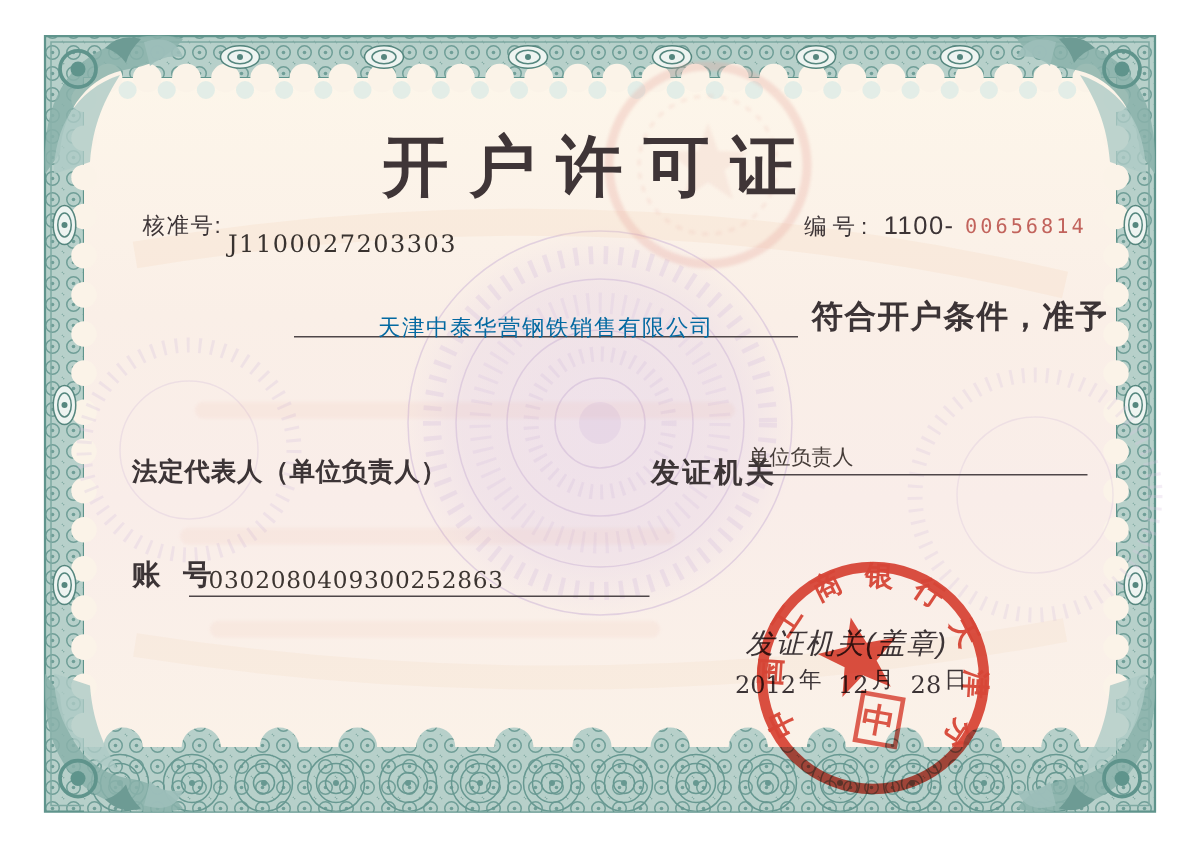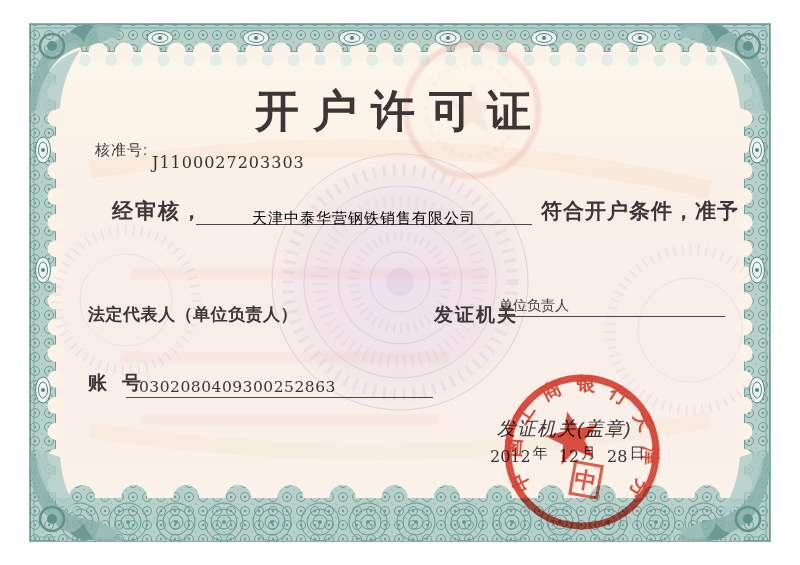--- a/index.html
+++ b/index.html
@@ -17,21 +17,21 @@
   .approval-value{left:152px;top:153px;font-size:16px;font-family:"DejaVu Serif",serif;letter-spacing:1px;color:#38322f;}
 
   .serial-row{left:536px;top:141px;display:flex;align-items:baseline;gap:7px;}
   .serial-label{font-size:15px;letter-spacing:4px;}
   .serial-prefix{font-size:17px;letter-spacing:1px;}
   .serial-value{font-size:13.5px;font-family:"DejaVu Sans Mono",monospace;color:#c2635c;letter-spacing:2px;position:relative;top:-1px;}
 
   .body-prefix{left:112px;top:197px;font-size:21px;font-weight:700;letter-spacing:2px;}
   .company-line{left:196px;top:190px;width:336px;height:34px;display:flex;align-items:flex-end;justify-content:center;
                 border-bottom:1.5px solid #4e4648;}
-  .company-line span{font-size:15px;font-family:"DejaVu Serif",serif;letter-spacing:1px;margin-bottom:-4px;color:#000000;}
+  .company-line span{font-size:15px;font-family:"DejaVu Serif",serif;letter-spacing:1px;margin-bottom:-4px;color:#0369a1;}
   .body-suffix{left:541px;top:197px;font-size:21px;font-weight:700;letter-spacing:1px;}
   .body-line2{left:82px;top:241px;font-size:22px;font-weight:700;letter-spacing:2px;}
 
   .legal-label{left:88px;top:303px;font-size:17px;font-weight:700;letter-spacing:0.5px;}
   .legal-line{left:229px;top:306px;width:193px;height:28px;border-bottom:1.5px solid #4e4648;display:flex;align-items:flex-end;}
   .legal-line span{font-size:15px;font-family:"DejaVu Serif",serif;letter-spacing:3px;padding-left:16px;margin-bottom:-4px;color:#453c38;}
 
   .bank-label{left:434px;top:302px;font-size:19px;font-weight:700;letter-spacing:2px;}
   .bank-block{left:499px;top:297px;width:226px;font-size:14px;font-family:"DejaVu Serif",serif;line-height:17.5px;color:#453c38;}
   .bank-line2{border-bottom:1.5px solid #4e4648;padding-bottom:1px;}
@@ -178,22 +178,26 @@
   <div class="abs ghost-row" style="left:130px;top:268px;width:360px;height:11px;"></div>
   <div class="abs ghost-row" style="left:120px;top:352px;width:330px;height:11px;"></div>
   <div class="abs ghost-row" style="left:140px;top:414px;width:300px;height:11px;"></div>
 
   <div class="txt-layer">
     <div class="abs title">开户许可证</div>
 
     <div class="abs approval-label">核准号:</div>
     <div class="abs approval-value">J1100027203303</div>
 
-
-    <div class="abs body-prefix">经审核，</div>
+    <div class="abs serial-row">
+      <span class="serial-label">编号:</span>
+      <span class="serial-prefix">1100-</span>
+      <span class="serial-value">00656814</span>
+    </div>
+
     <div class="abs company-line">
       <span>天津中泰华营钢铁销售有限公司</span>
     </div>
     <div class="abs body-suffix">符合开户条件，准予</div>
 
     <div class="abs legal-label">法定代表人（单位负责人）</div>
 
     <div class="abs bank-label">发证机关</div>
     <div class="abs bank-block">
       <div class="bank-line2">单位负责人</div>

